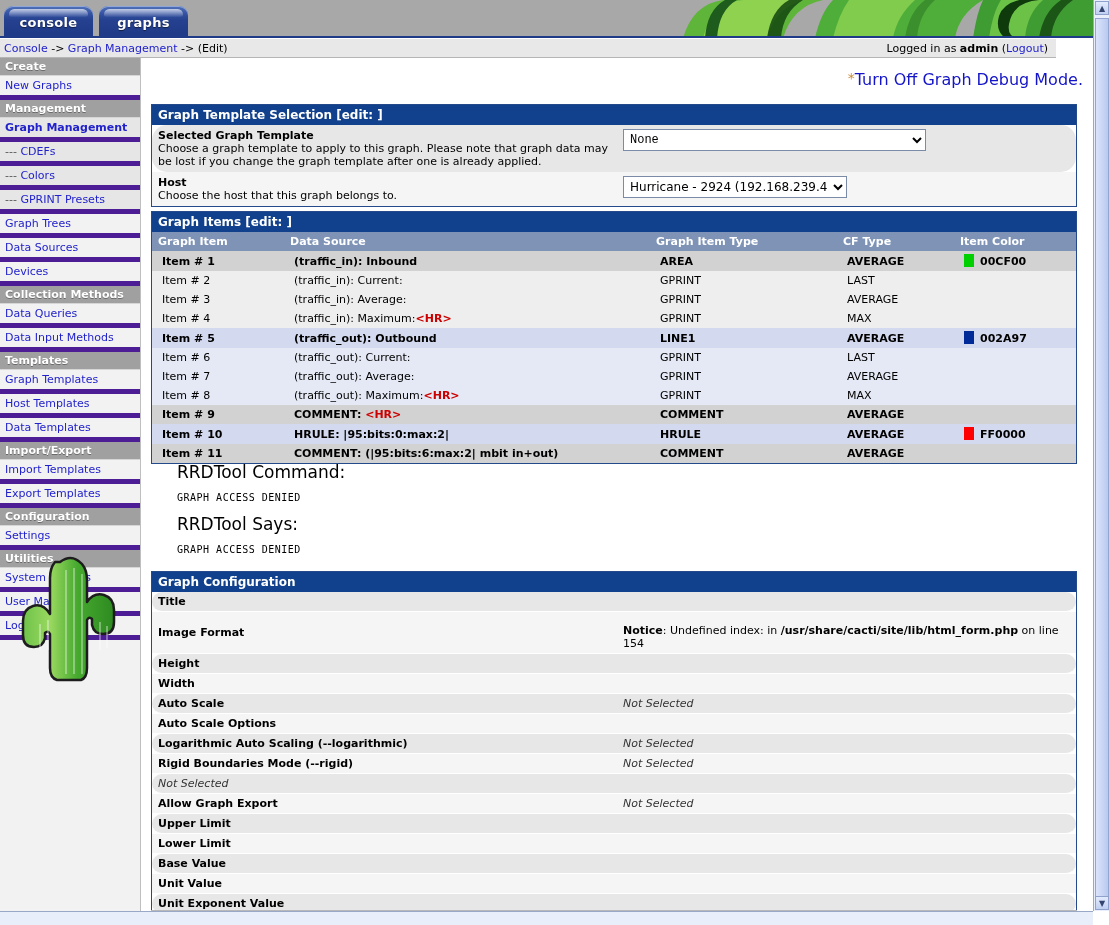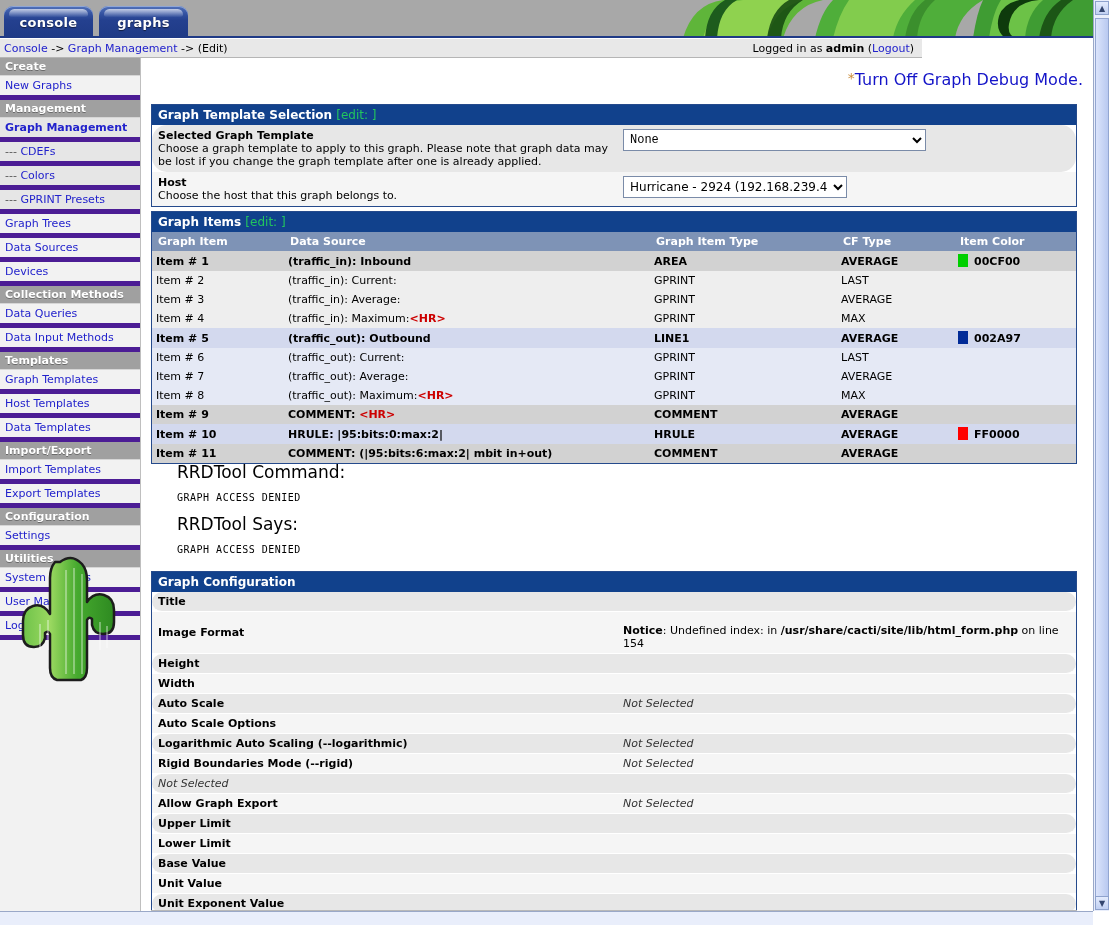--- a/index.html
+++ b/index.html
@@ -32,21 +32,21 @@
   .tab::before{
     content:"";position:absolute;left:5px;right:5px;top:3px;height:8px;
     border-radius:6px 6px 3px 3px;
     background:linear-gradient(to bottom,#ffffffaa,#ffffff08);
   }
   #banner-bottom-rule{
     position:absolute;left:0;top:36px;width:1093px;height:3px;background:#1f3a86;
   }
   
   #crumbbar{
-    position:absolute;left:0;top:39px;width:922px;height:18px;
+    position:absolute;left:0;top:39px;width:1056px;height:18px;
     background:#e8e8e8;border-bottom:1px solid #b5b5b5;
     font-size:11px;
   }
   #crumb{position:absolute;left:4px;top:3px;color:#000;}
   #crumb a{color:#2222cc;text-decoration:none;}
   #loginstatus{position:absolute;right:8px;top:3px;color:#000;}
   #loginstatus b{font-weight:bold;}
   #loginstatus a{color:#2222cc;text-decoration:none;}
   
   #leftnav{
@@ -77,40 +77,40 @@
   }
   #debuglink .star{color:#c98b3a;font-size:14px;vertical-align:top;}
   .panel{
     position:absolute;left:10px;width:926px;
     border:1px solid #254a8c;box-sizing:border-box;
   }
   .panel-title{
     background:#11418c;color:#ffffff;font-weight:bold;font-size:12px;
     padding:3px 6px;
   }
-  .panel-title .edit{font-weight:normal;color:#22c55e;}
+  .panel-title .edit{font-weight:bold;color:#ffffff;}
   
   .kvrow{display:flex;align-items:flex-start;font-size:11px;}
   .kvrow .k{width:465px;box-sizing:border-box;padding:4px 6px;}
   .kvrow .v{flex:1;box-sizing:border-box;padding:4px 6px;}
   .kvrow .k .lbl{font-weight:bold;display:block;}
   .kvrow .k .desc{display:block;color:#000;font-weight:normal;}
   .rowA{background:#e7e7e7;border-radius:15px;}
   .rowB{background:#f5f5f5;}
   select.cacti{
     font-family:"DejaVu Sans","Liberation Sans",sans-serif;font-size:12px;
     border:1px solid #7a8ba8;background:#ffffff;padding:1px 2px;height:22px;
   }
   
   table.gi{border-collapse:collapse;width:100%;font-size:11px;}
   table.gi th{
     background:#7e93b6;color:#ffffff;font-weight:bold;text-align:left;
     padding:3px 6px;font-size:11px;
   }
-  table.gi td{padding:3px 4px;vertical-align:middle;}
+  table.gi td{padding:3px 10px;vertical-align:middle;}
   tr.giA td{background:#d2d2d2;font-weight:bold;}
   tr.giB td{background:#eeeeee;}
   tr.giC td{background:#d3d9ee;font-weight:bold;}
   tr.giD td{background:#e5e9f5;}
   .hrtag{color:#cc0000;font-weight:bold;}
   .swatch{display:inline-block;width:10px;height:13px;vertical-align:-2px;margin-right:6px;}
   .colorcell{white-space:nowrap;}
   
   .rrdhead{font-size:17px;font-weight:normal;margin:0;padding:0;color:#000;}
   .rrdtext{font-family:"DejaVu Sans Mono","Liberation Mono",monospace;font-size:10px;letter-spacing:.5px;}

